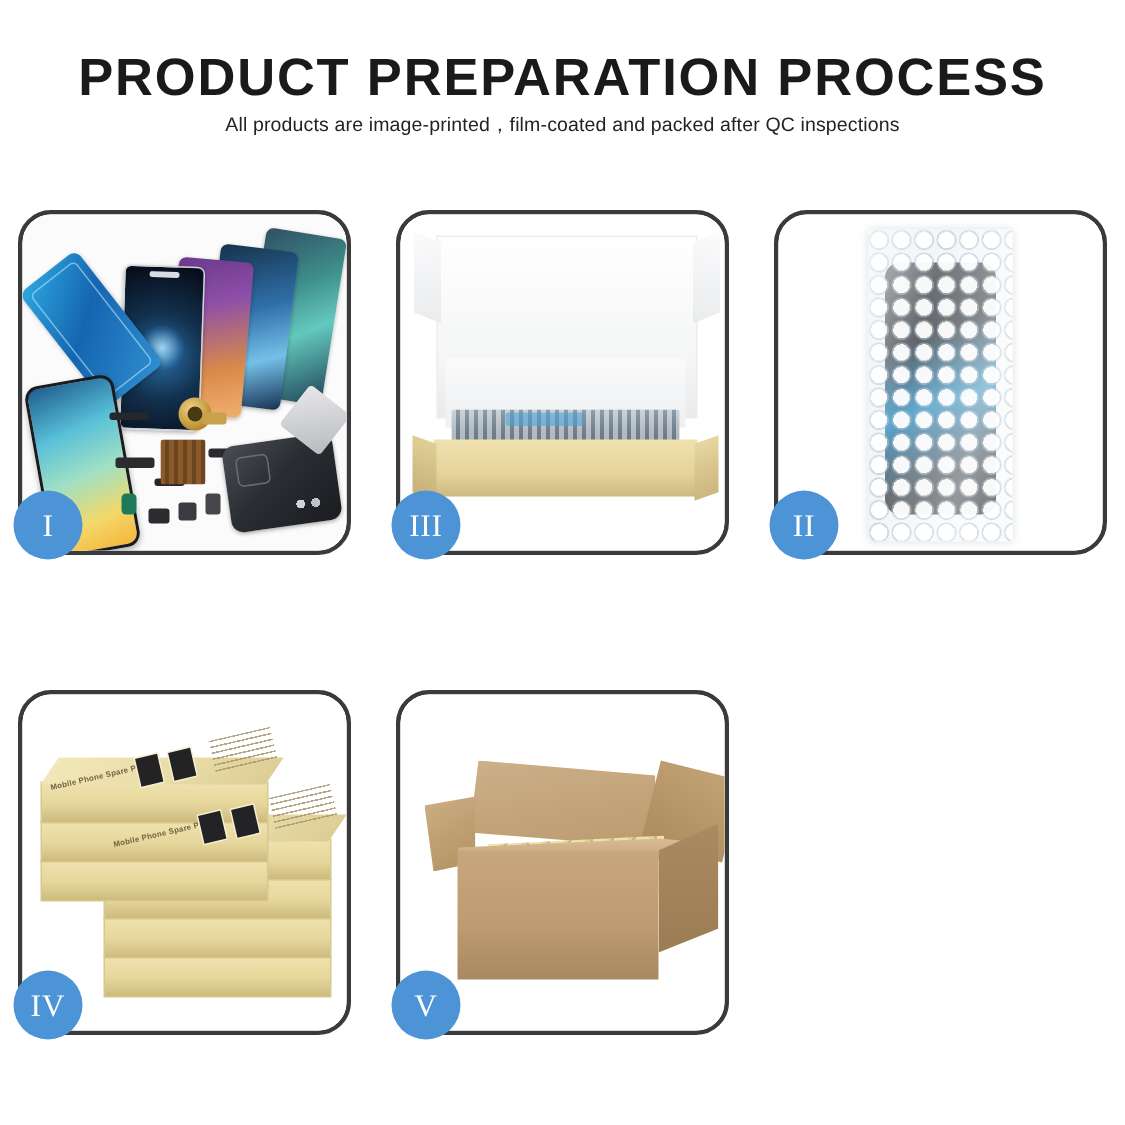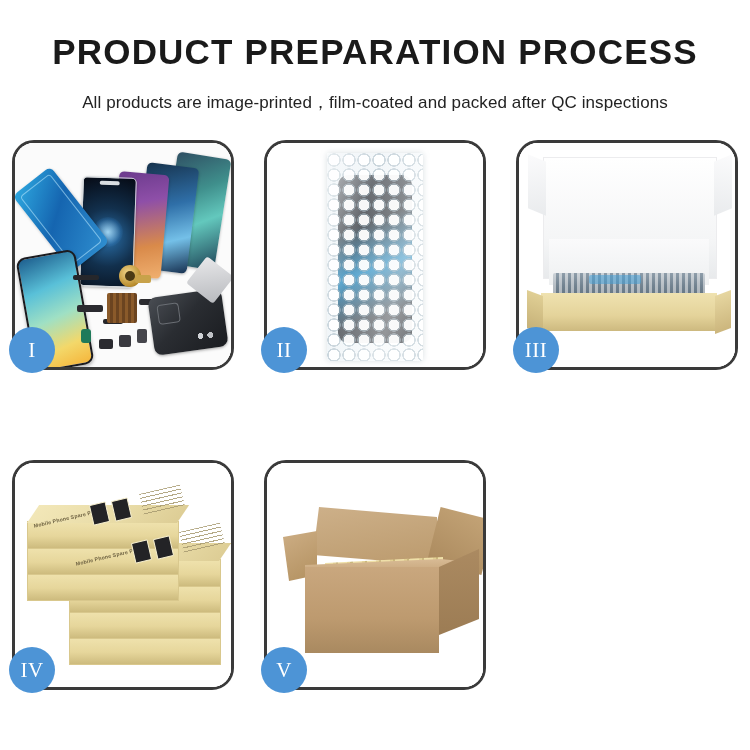--- a/index.html
+++ b/index.html
@@ -16,22 +16,22 @@
   .header{padding-top:34px;text-align:center;}
   .title{
     font-size:35px;
     font-weight:bold;
     letter-spacing:1.2px;
     color:#1a1a1a;
     line-height:1.05;
     white-space:nowrap;
   }
   .subtitle{
-    margin-top:20px;
-    font-size:17px;
+    margin-top:3px;
+    font-size:13px;
     color:#232323;
     letter-spacing:.1px;
     white-space:nowrap;
   }
 
   
   .grid{
     position:absolute;
     left:12px;top:140px;
     width:726px;height:552px;
@@ -276,41 +276,41 @@
             <div class="tool"></div>
             <div class="screws"></div>
           </div>
         </div>
       </div>
       <div class="badge">I</div>
     </div>
 
     <div class="panel">
       <div class="panel-inner">
+        <div class="p3">
+          <div class="lid3"></div>
+          <div class="foam3"></div>
+          <div class="inner3"></div>
+          <div class="tray3"></div>
+        </div>
+      </div>
+      <div class="badge">III</div>
+    </div>
+
+    <div class="panel">
+      <div class="panel-inner">
         <div class="p2">
           <div class="bubblepack">
             <div class="phoneunder"></div>
             <div class="bubbles"></div>
             <div class="bubblesheen"></div>
           </div>
         </div>
       </div>
       <div class="badge">II</div>
-    </div>
-
-    <div class="panel">
-      <div class="panel-inner">
-        <div class="p3">
-          <div class="lid3"></div>
-          <div class="foam3"></div>
-          <div class="inner3"></div>
-          <div class="tray3"></div>
-        </div>
-      </div>
-      <div class="badge">III</div>
     </div>
 
     <div class="panel">
       <div class="panel-inner">
         <div class="p4">
           <div class="stack">
             <div class="sbox" style="left:46px;top:160px;"></div>
             <div class="sbox" style="left:46px;top:134px;"></div>
             <div class="sbox" style="left:46px;top:108px;"></div>
             <div class="sbox" style="left:46px;top:82px;">

